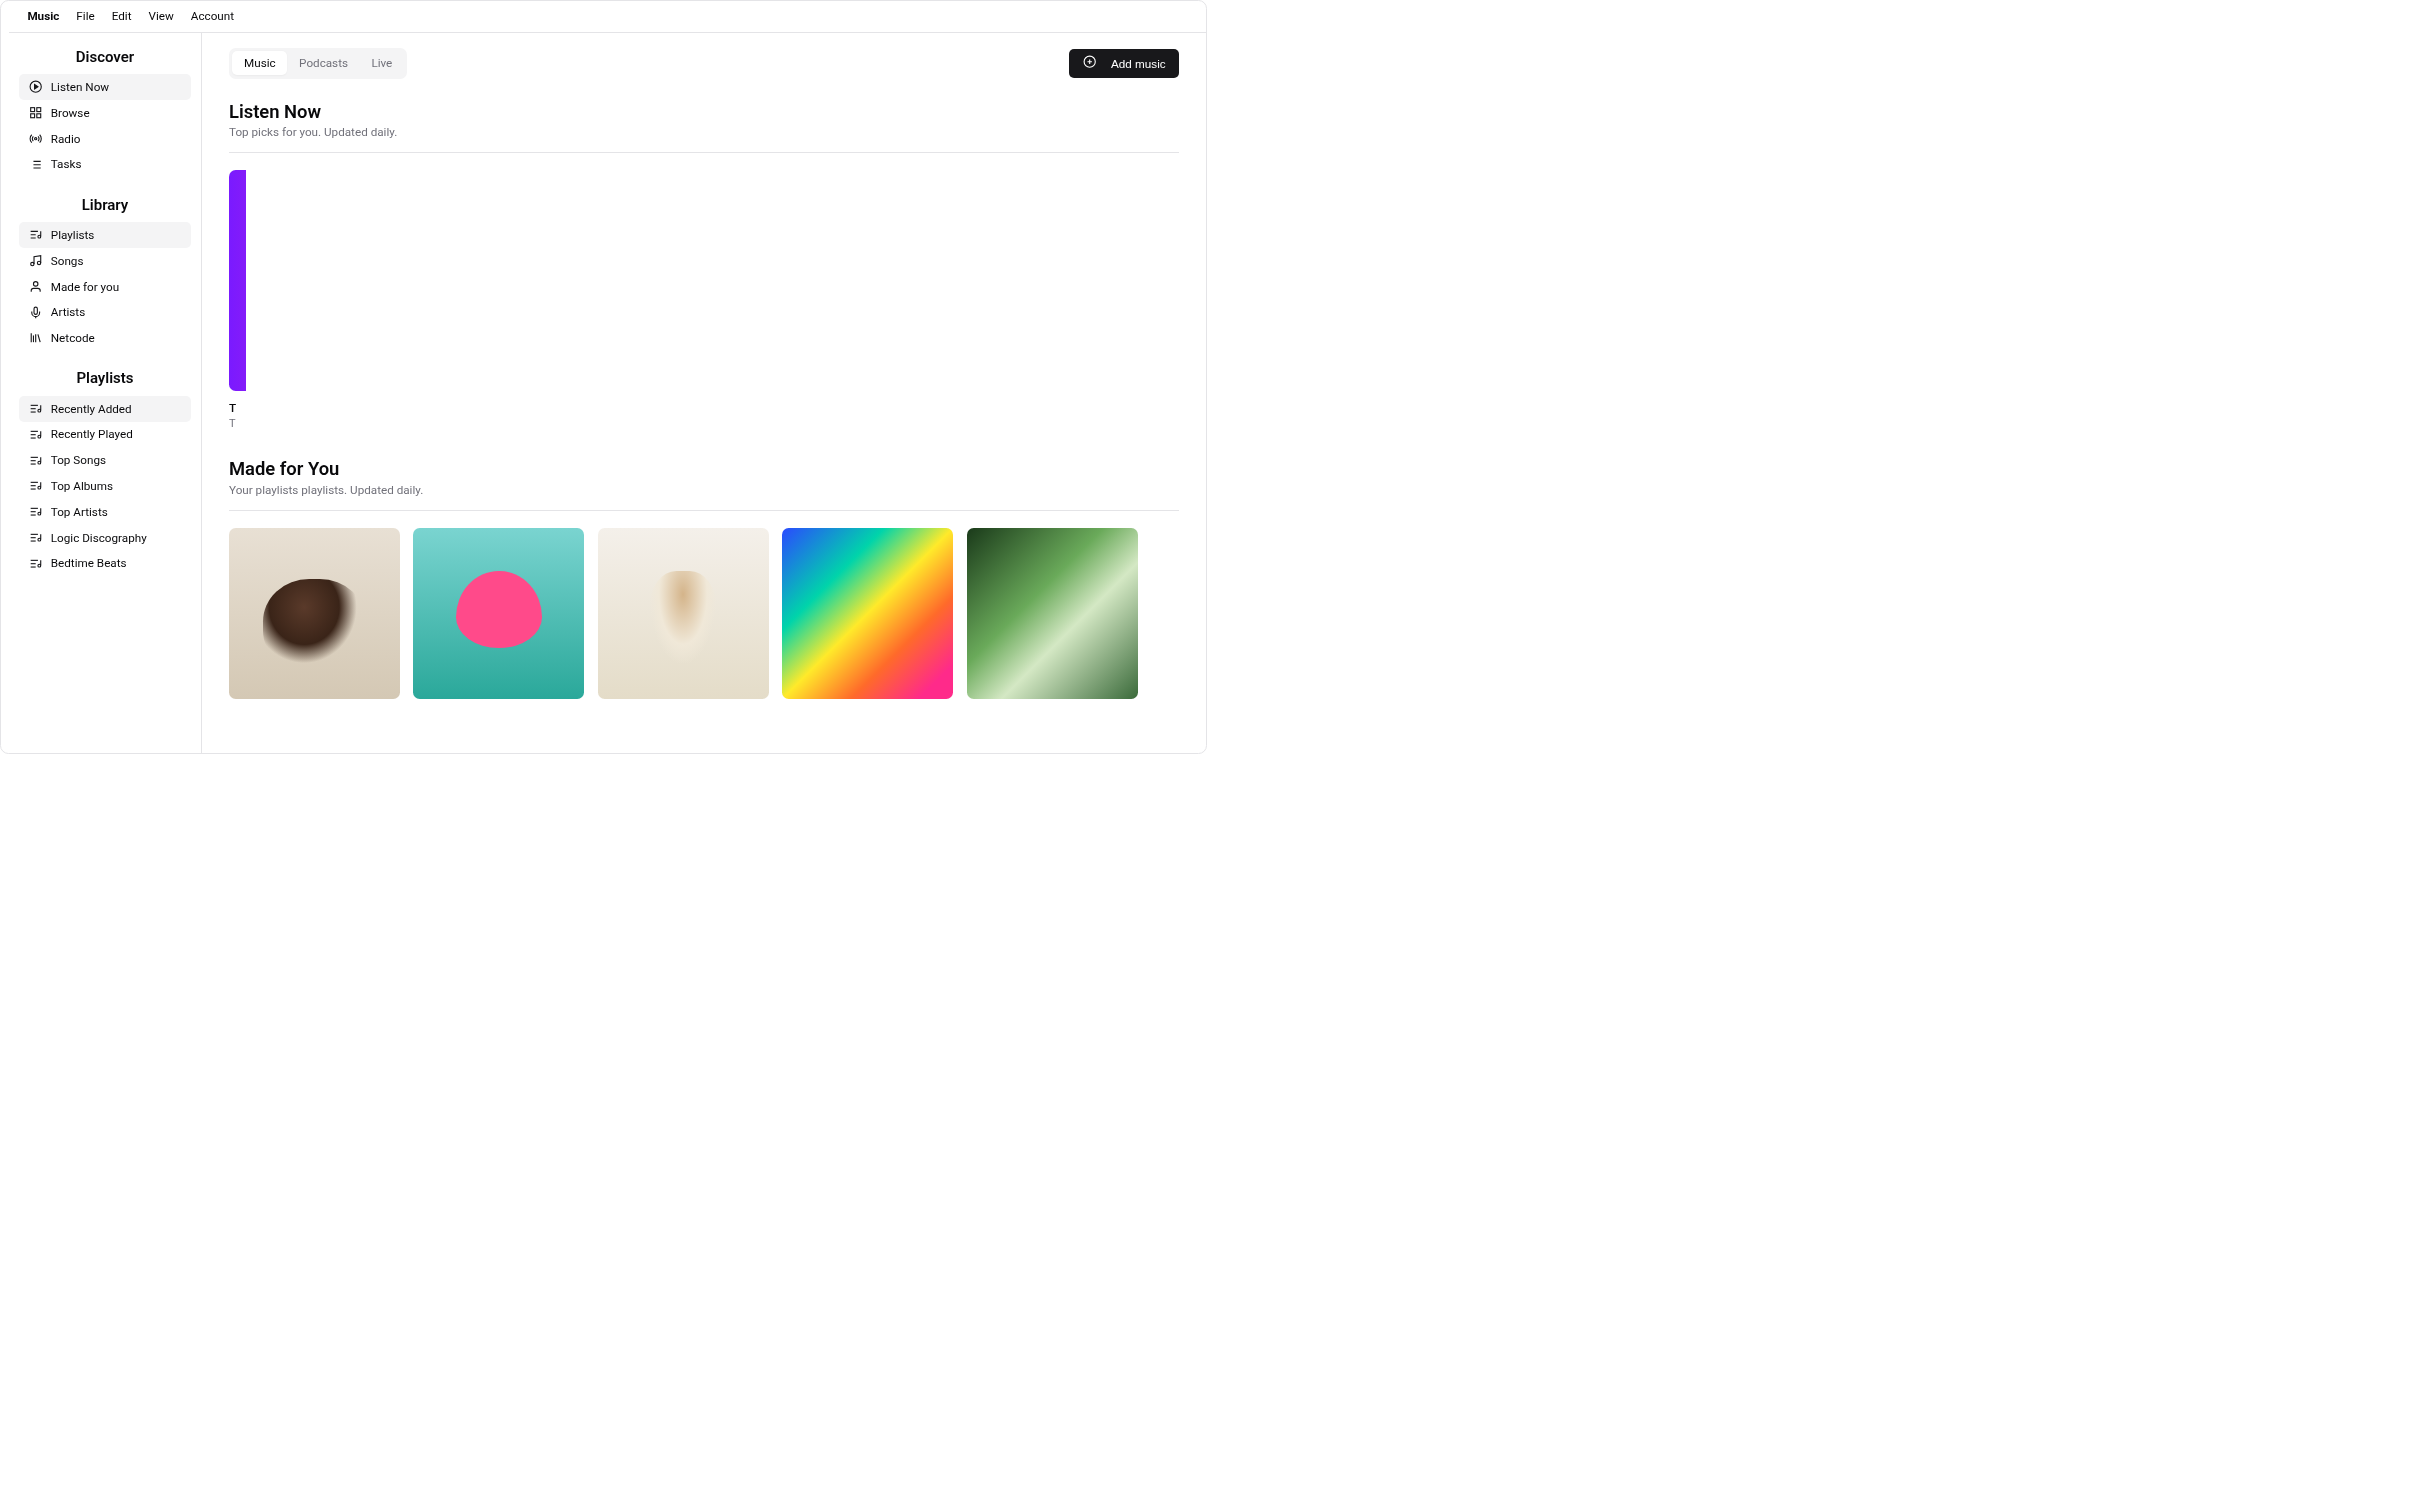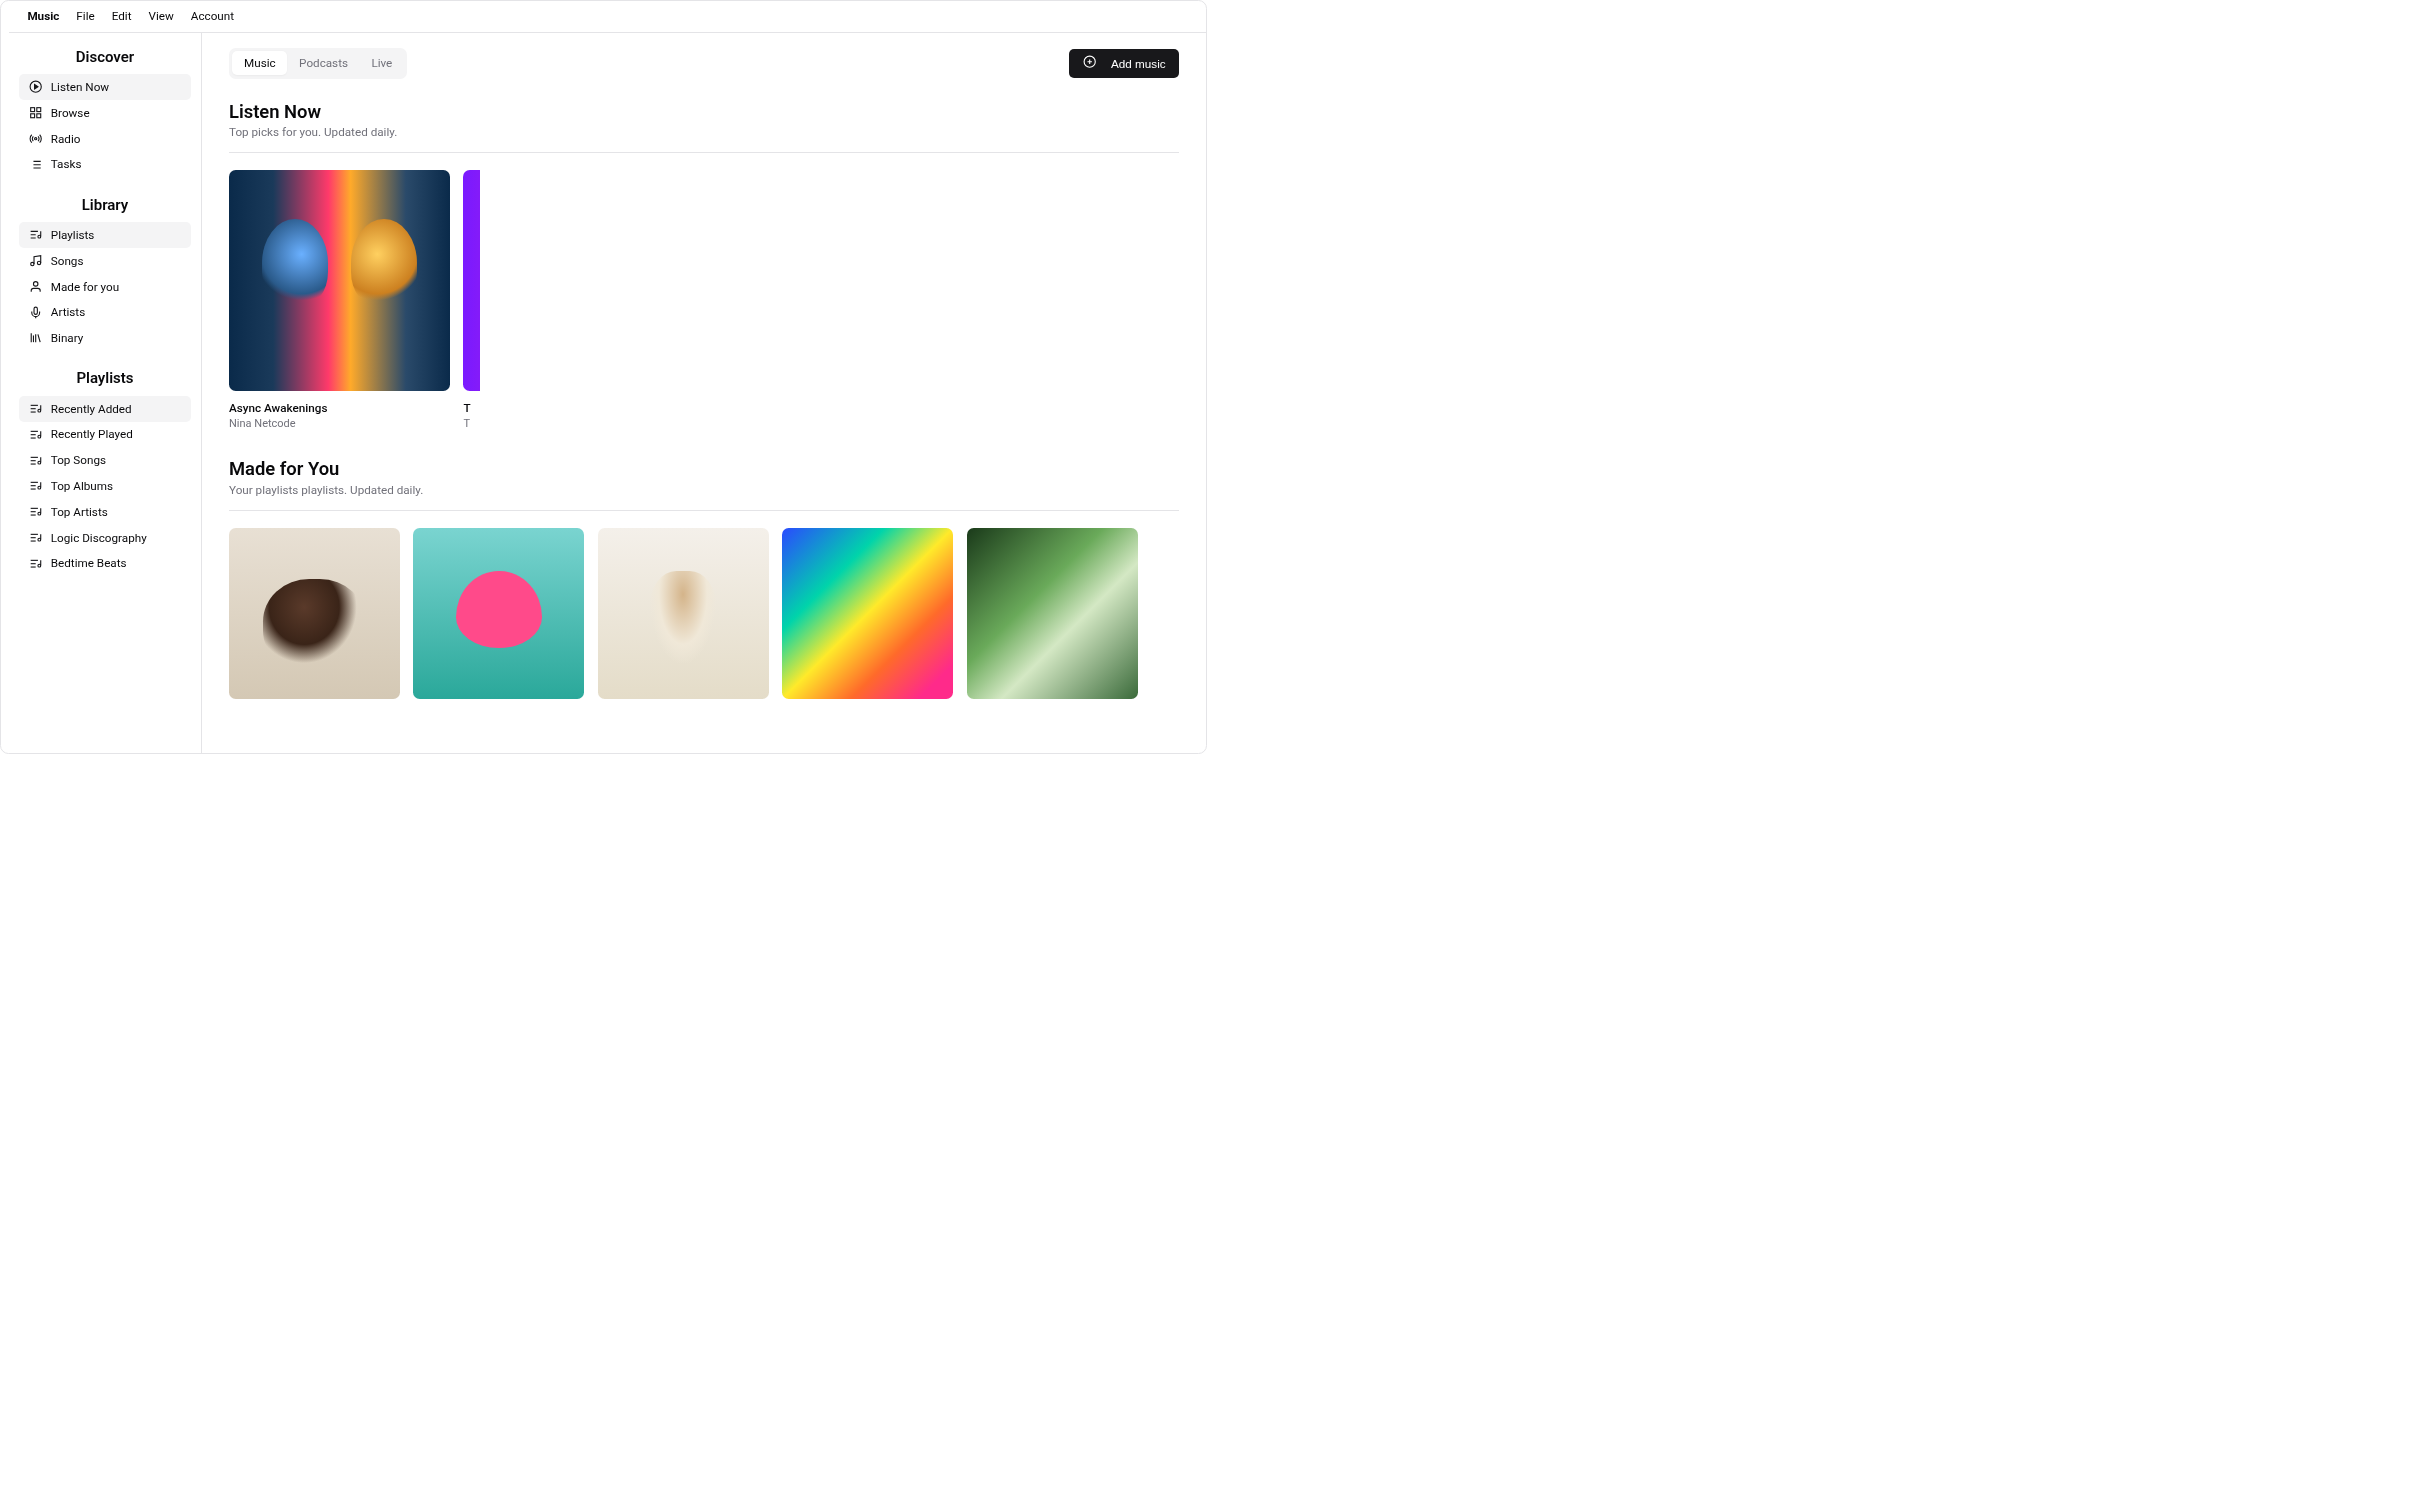--- a/index.html
+++ b/index.html
@@ -270,21 +270,21 @@
         </div>
         <div class="side-item">
           <span class="icon">
               <svg viewBox="0 0 24 24" fill="none" stroke="currentColor" stroke-width="2">
                 <path d="m16 6 4 14"></path>
                 <path d="M12 6v14"></path>
                 <path d="M8 8v12"></path>
                 <path d="M4 4v16"></path>
               </svg>
             </span>
-          <span>Binary</span>
+          <span>Netcode</span>
         </div>
       </div>
 
       <div class="side-section">
         <div class="side-section-title">Playlists</div>
         <div class="side-item active">
           <span class="icon">
               <svg viewBox="0 0 24 24" fill="none" stroke="currentColor" stroke-width="2">
                 <path d="M21 15V6"></path>
                 <path d="M18.5 18a2.5 2.5 0 1 0 0-5 2.5 2.5 0 0 0 0 5Z"></path>
@@ -389,25 +389,20 @@
         </button>
       </div>
 
       <div class="section-header">
         <h1>Listen Now</h1>
         <p>Top picks for you. Updated daily.</p>
       </div>
       <div class="divider"></div>
 
       <div class="card-row">
-        <div class="card-large">
-          <div class="art art2"></div>
-          <div class="title">Async Awakenings</div>
-          <div class="artist">Nina Netcode</div>
-        </div>
         <div class="card-large" style="width:17px;overflow:hidden;">
           <div class="art art5" style="width:221px;"></div>
           <div class="title">T</div>
           <div class="artist">T</div>
         </div>
       </div>
 
       <div class="section-header section-gap">
         <h1>Made for You</h1>
         <p>Your playlists playlists. Updated daily.</p>

